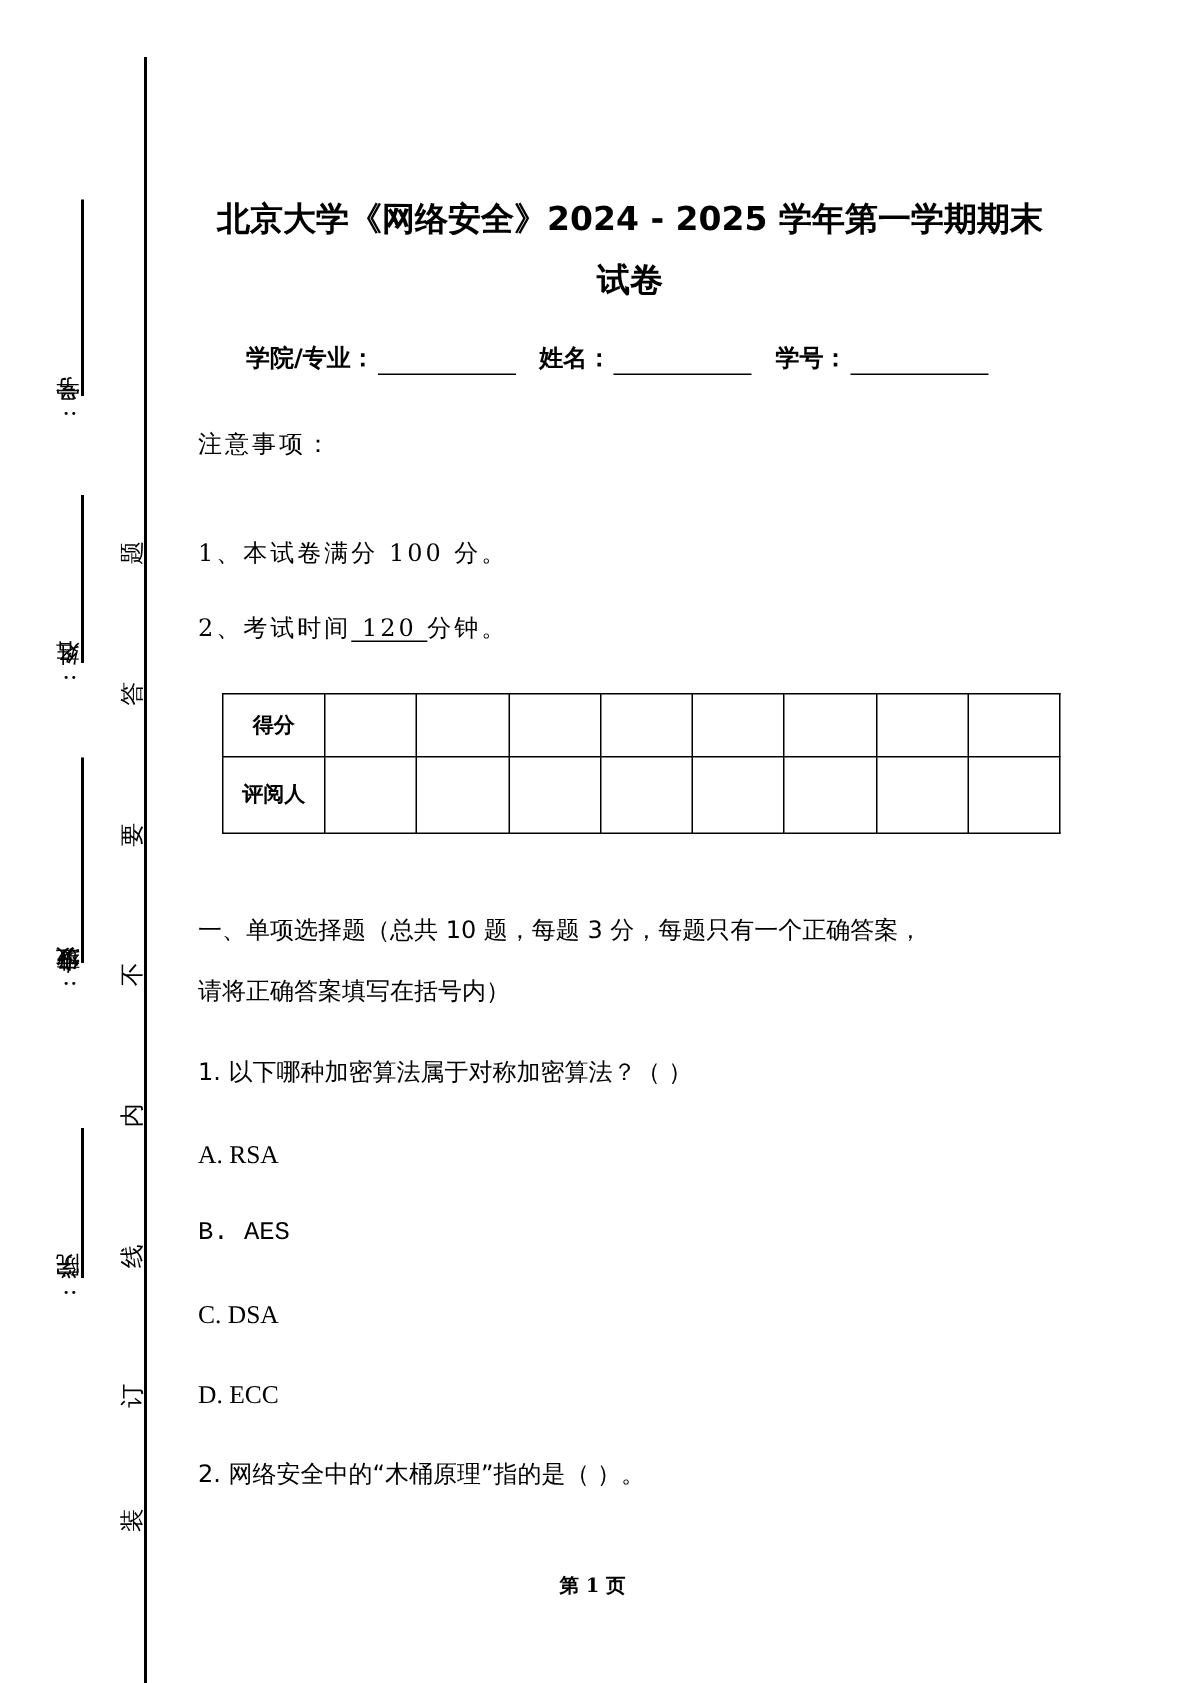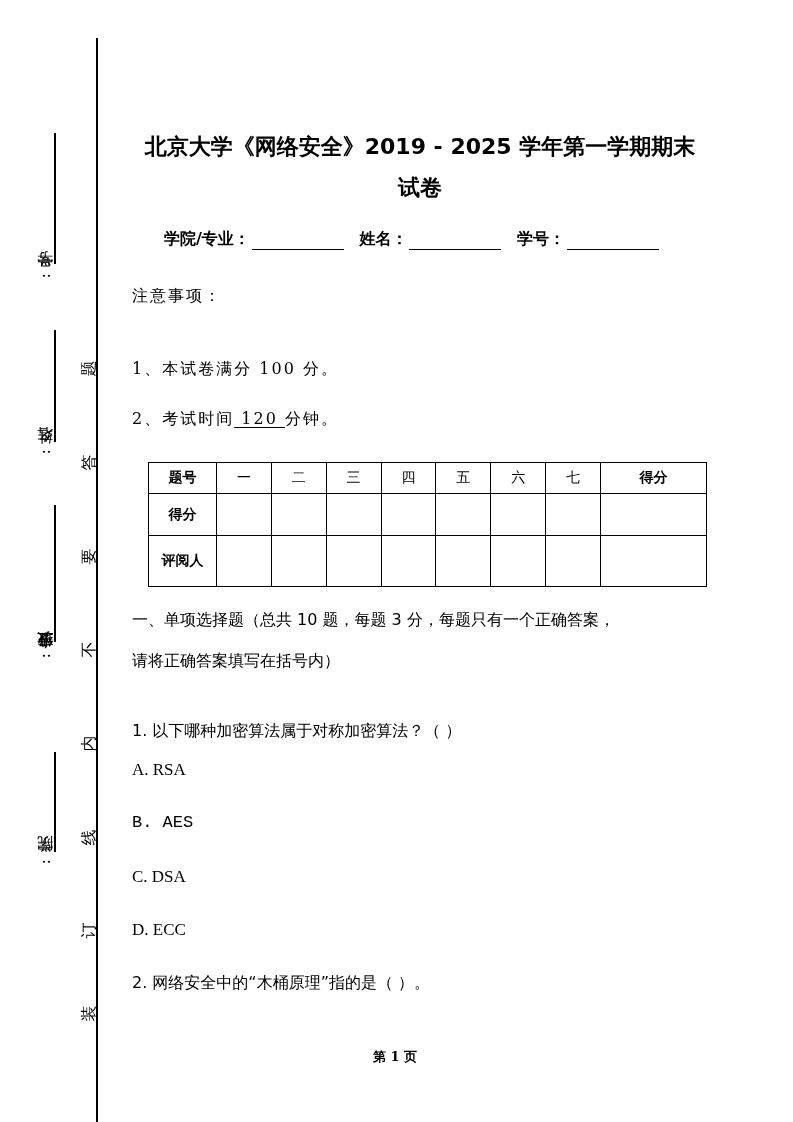--- a/index.html
+++ b/index.html
@@ -56,48 +56,37 @@
 
 <div class="seal-char" style="top:358px;">题</div>
 <div class="seal-char" style="top:452px;">答</div>
 <div class="seal-char" style="top:546px;">要</div>
 <div class="seal-char" style="top:639px;">不</div>
 <div class="seal-char" style="top:733px;">内</div>
 <div class="seal-char" style="top:827px;">线</div>
 <div class="seal-char" style="top:920px;">订</div>
 <div class="seal-char" style="top:1003px;">装</div>
 
-<div class="abs title" style="top:123px;">北京大学《网络安全》2019 - 2025 学年第一学期期末</div>
+<div class="abs title" style="top:123px;">北京大学《网络安全》2024 - 2025 学年第一学期期末</div>
 <div class="abs title" style="top:164px;">试卷</div>
 
 <div class="abs info-line">
   <span>学院/专业：</span><span class="blank"></span>
   <span>姓名：</span><span class="blank"></span>
   <span>学号：</span><span class="blank"></span>
 </div>
 
 <div class="abs note" style="top:286px;">注意事项：</div>
 <div class="abs note" style="top:359px;">1、本试卷满分 100 分。</div>
 <div class="abs note" style="top:409px;">
   <span>2、考试时间</span><span class="underline-val"> 120 </span><span>分钟。</span>
 </div>
 
 <table class="score">
   <tbody>
-      <tr class="h">
-    <td class="first">题号</td>
-    <td class="mid">一</td>
-    <td class="mid">二</td>
-    <td class="mid">三</td>
-    <td class="mid">四</td>
-    <td class="mid">五</td>
-    <td class="mid">六</td>
-    <td class="mid">七</td>
-    <td>得分</td>
-  </tr>
   <tr class="r1">
     <td class="first">得分</td>
     <td></td>
     <td></td>
     <td></td>
     <td></td>
     <td></td>
     <td></td>
     <td></td>
     <td></td>
@@ -112,21 +101,21 @@
     <td></td>
     <td></td>
     <td></td>
   </tr>
 </tbody>
   </table>
 
 <div class="abs section" style="top:610px;">一、单项选择题（总共 10 题，每题 3 分，每题只有一个正确答案，</div>
 <div class="abs section" style="top:651px;">请将正确答案填写在括号内）</div>
 
-<div class="abs q" style="top:705px;margin-top:16px;">1. 以下哪种加密算法属于对称加密算法？（   ）</div>
+<div class="abs q" style="top:705px;">1. 以下哪种加密算法属于对称加密算法？（   ）</div>
 <div class="abs opt" style="top:760px;">A. RSA</div>
 <div class="abs opt" style="top:813px;font-family:Liberation Mono, monospace;">B. AES</div>
 <div class="abs opt" style="top:867px;">C. DSA</div>
 <div class="abs opt" style="top:920px;">D. ECC</div>
 
 <div class="abs q" style="top:973px;">2. 网络安全中的“木桶原理”指的是（   ）。</div>
 
 <div class="abs footer">第 1 页</div>
 
 </body></html>

